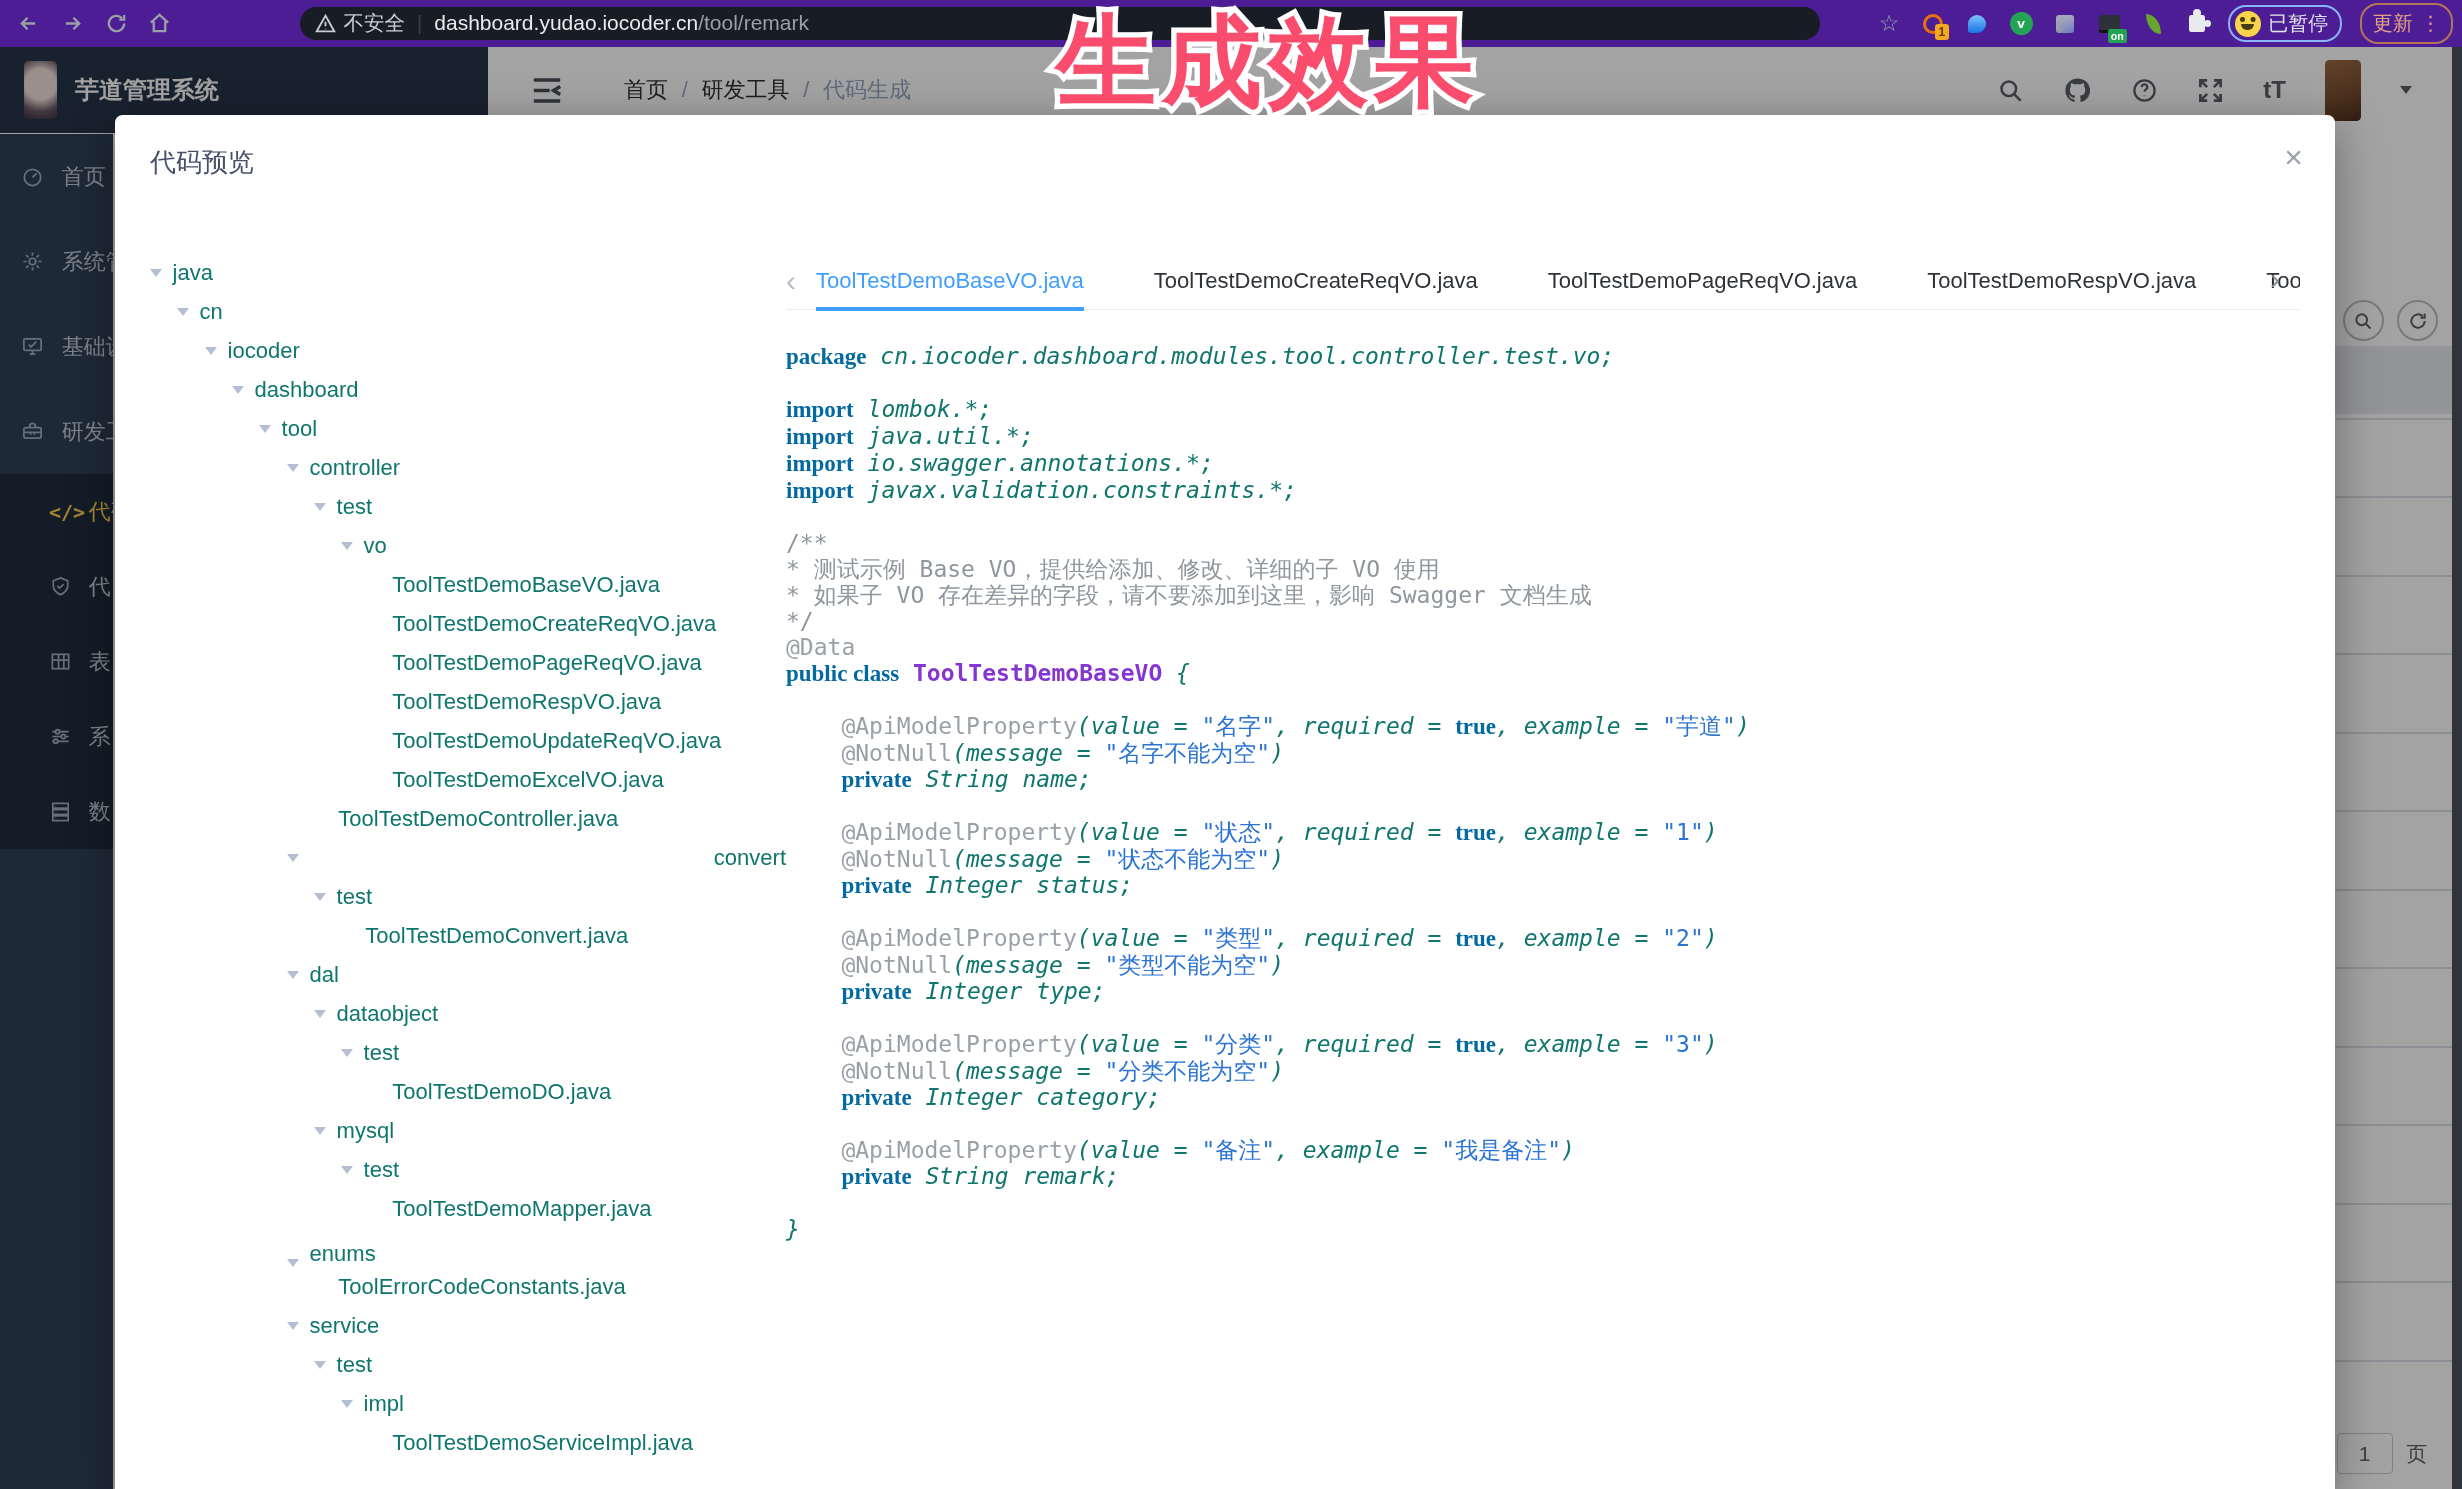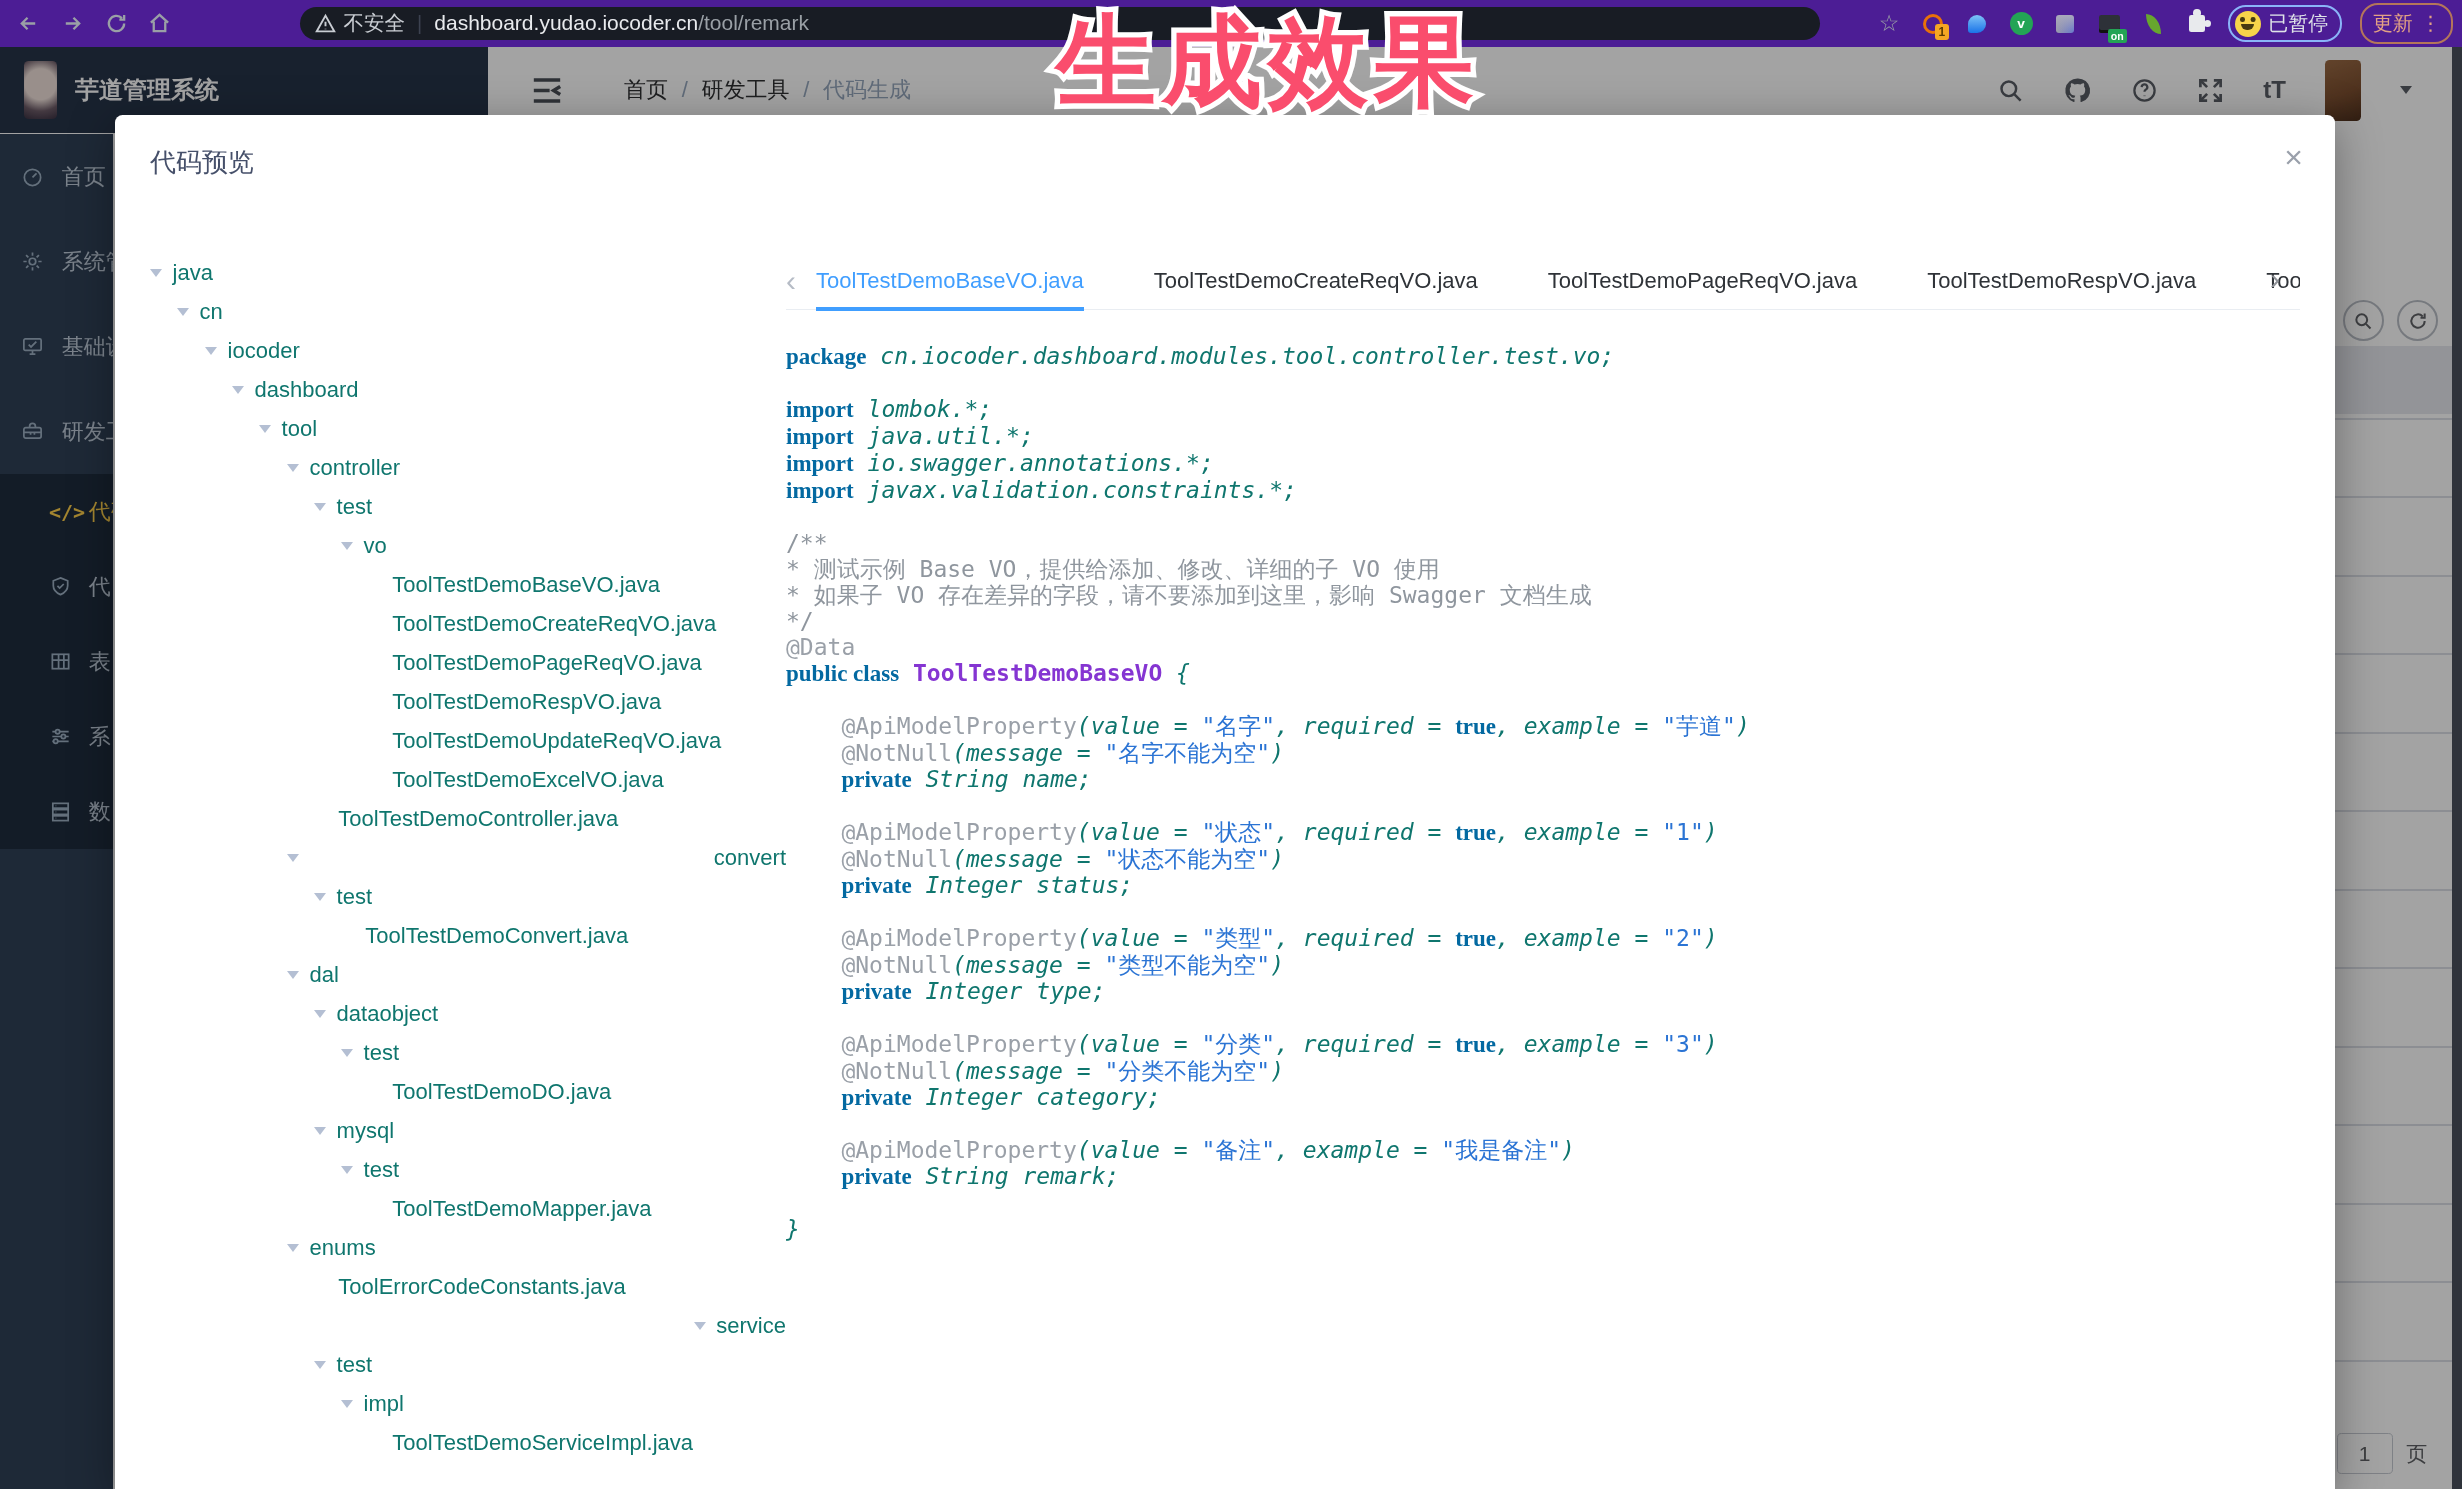--- a/index.html
+++ b/index.html
@@ -462,29 +462,29 @@
           <span>mysql</span>
         </div>
         <div class="tree-row" style="padding-left: 191px;">
           <span class="tree-caret"></span>
           <span>test</span>
         </div>
         <div class="tree-row" style="padding-left: 218px;">
           <span class="tree-caret leaf"></span>
           <span>ToolTestDemoMapper.java</span>
         </div>
+        <div class="tree-row" style="padding-left: 137px; align-items: flex-end;">
+          <span class="tree-caret"></span>
+          <span>enums</span>
+        </div>
+        <div class="tree-row" style="padding-left: 164px;">
+          <span class="tree-caret leaf"></span>
+          <span>ToolErrorCodeConstants.java</span>
+        </div>
         <div class="tree-row" style="padding-left: 137px;">
-          <span class="tree-caret"></span>
-          <span>enums</span>
-        </div>
-        <div class="tree-row" style="padding-left: 164px;">
-          <span class="tree-caret leaf"></span>
-          <span>ToolErrorCodeConstants.java</span>
-        </div>
-        <div class="tree-row" style="padding-left: 137px; justify-content: flex-end;">
           <span class="tree-caret"></span>
           <span>service</span>
         </div>
         <div class="tree-row" style="padding-left: 164px;">
           <span class="tree-caret"></span>
           <span>test</span>
         </div>
         <div class="tree-row" style="padding-left: 191px;">
           <span class="tree-caret"></span>
           <span>impl</span>

